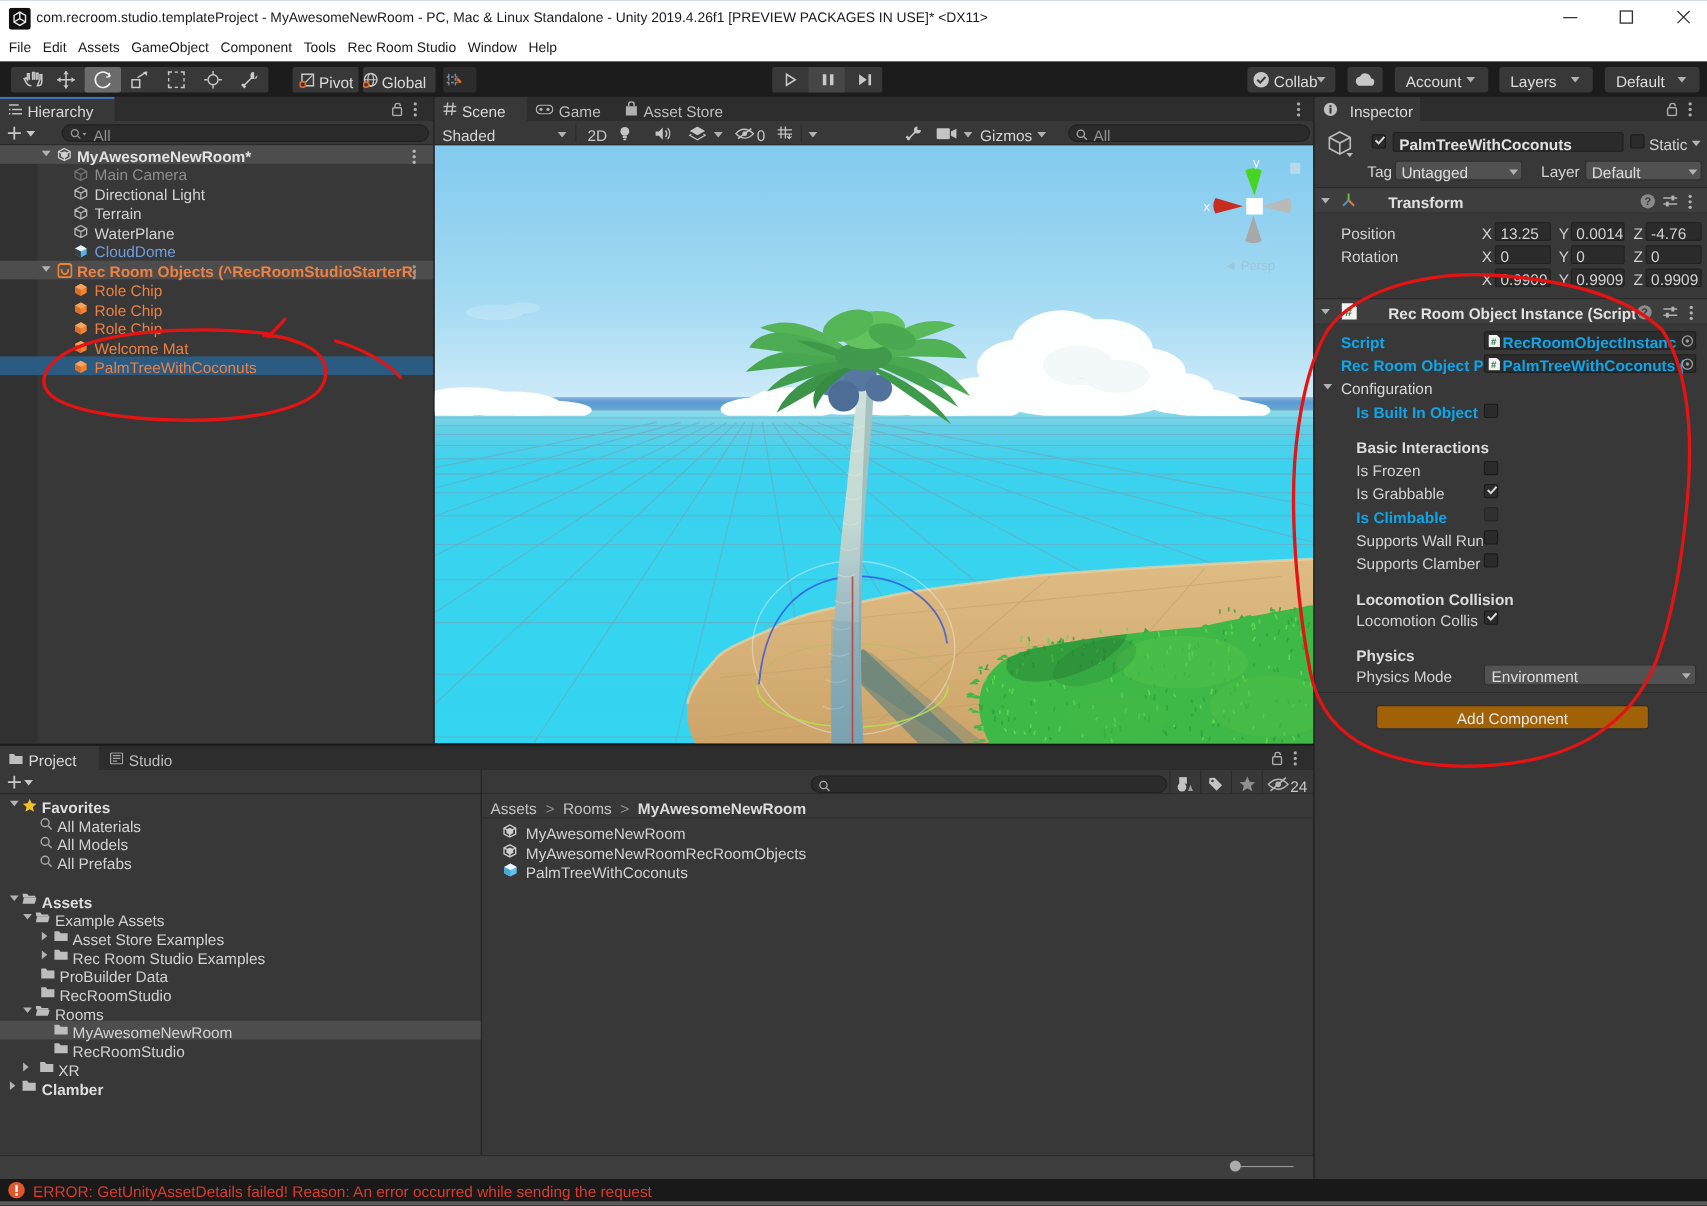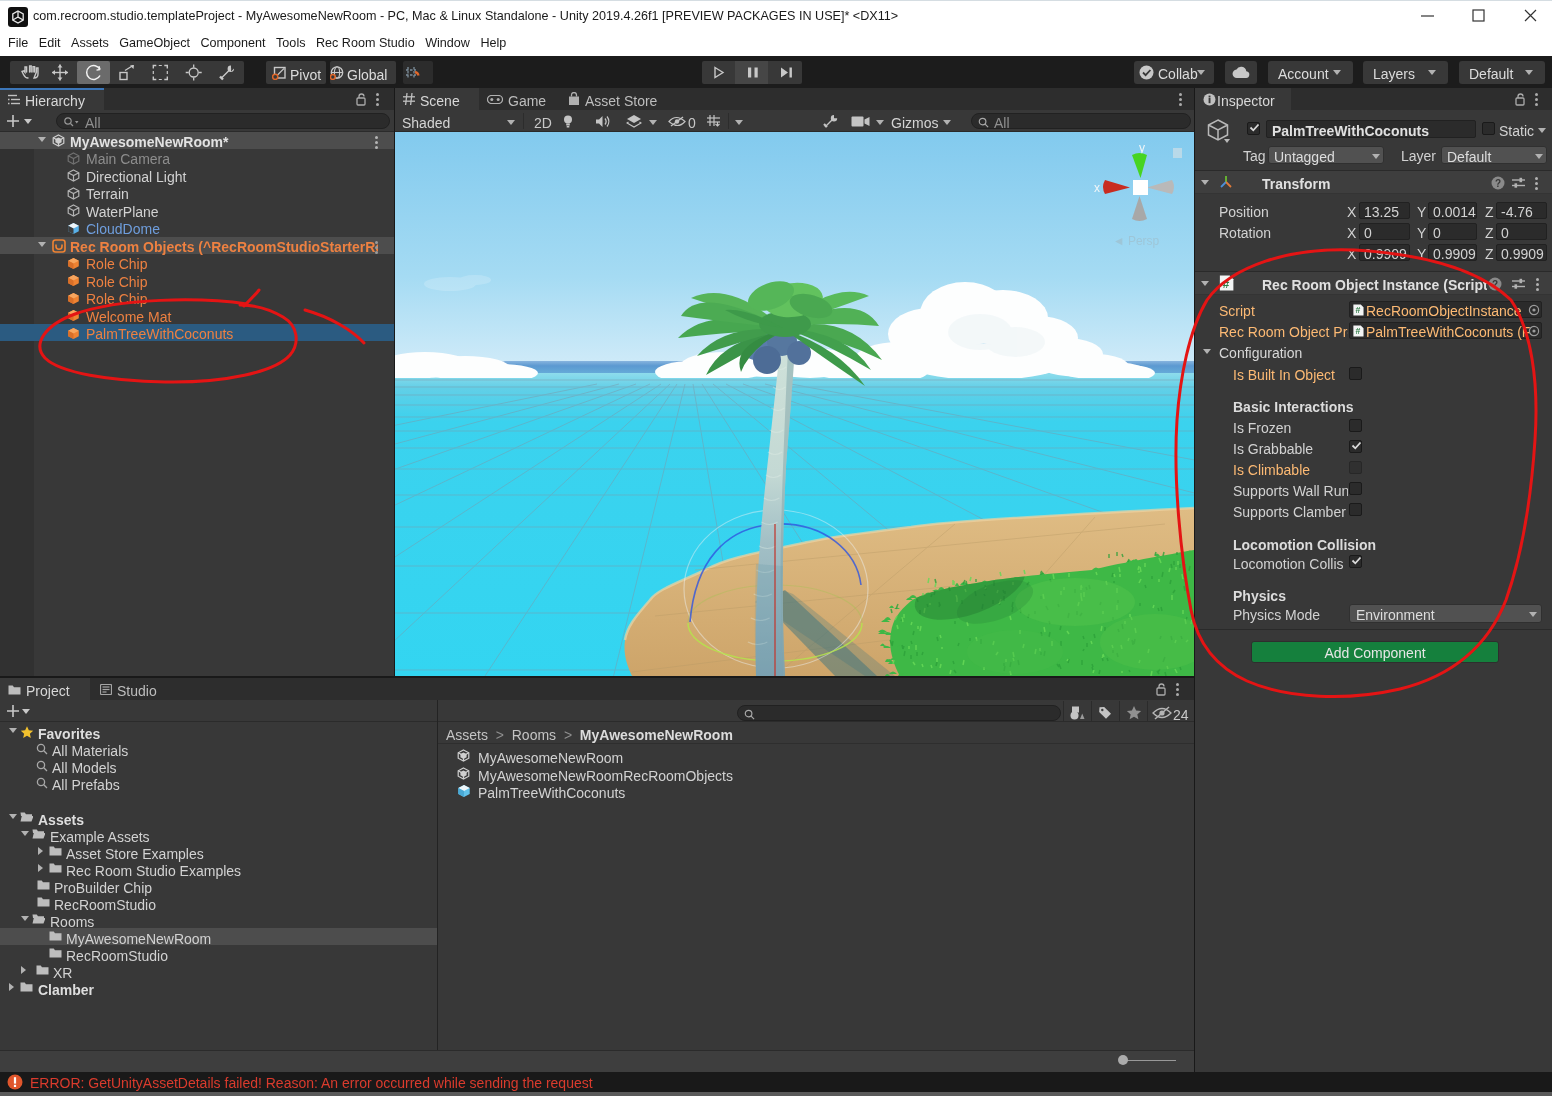--- a/index.html
+++ b/index.html
@@ -4,21 +4,21 @@
 <style>
 * { margin:0; padding:0; box-sizing:border-box; }
 html,body { width:1552px; height:1096px; overflow:hidden; background:#383838; }
 body, .t { font-family:"Liberation Sans", sans-serif; font-size:14px; color:#d2d2d2; }
 .abs { position:absolute; }
 #app { position:relative; width:1552px; height:1096px; background:#191919; }
 .row { white-space:nowrap; overflow:hidden; }
 .tri-d { width:0; height:0; border-left:4px solid transparent; border-right:4px solid transparent; border-top:5px solid #b2b2b2; }
 .tri-r { width:0; height:0; border-top:4px solid transparent; border-bottom:4px solid transparent; border-left:5px solid #b2b2b2; }
 .cb { width:13px; height:13px; background:#2b2b2b; border:1px solid #1a1a1a; border-radius:2px; }
-.dim { color:#fdba74; }
+.dim { color:#0ea5e9;font-weight:bold; }
 .bold { font-weight:bold; }
 .orange { color:#ee8141; }
 </style>
 </head>
 <body>
 <div id="app">
   <svg width="0" height="0" style="position:absolute;">
     <defs>
       <g id="ic-cube">
         <path d="M6.5 1 L11.8 3.8 L11.8 9.2 L6.5 12 L1.2 9.2 L1.2 3.8 Z M1.2 3.8 L6.5 6.6 L11.8 3.8 M6.5 6.6 L6.5 12" fill="none" stroke="#b4b4b4" stroke-width="1.2"></path>
@@ -889,21 +889,21 @@
 
   <div class="abs" id="inspector" style="left:1195px;top:88px;width:357px;height:984px;background:#383838;overflow:hidden;">
 
     <div class="abs" style="left:0;top:0;width:357px;height:22px;background:#2d2d2d;"></div>
     <div class="abs" style="left:0;top:0;width:96px;height:22px;background:#383838;"></div>
     <svg class="abs" style="left:8px;top:5px;" width="13" height="13" viewBox="0 0 13 13">
       <circle cx="6.5" cy="6.5" r="6" fill="#c0c0c0"></circle>
       <rect x="5.6" y="5" width="1.9" height="5.2" fill="#383838"></rect>
       <rect x="5.6" y="2.6" width="1.9" height="1.9" fill="#383838"></rect>
     </svg>
-    <div class="abs t" style="left:22px;top:5px;color:#d8d8d8;">Inspector</div>
+    <div class="abs t" style="left:32px;top:5px;color:#d8d8d8;">Inspector</div>
     <svg class="abs" style="left:319px;top:5px;" width="12" height="13" viewBox="0 0 12 13">
       <rect x="2" y="5" width="8" height="7" rx="1" fill="none" stroke="#ababab" stroke-width="1.3"></rect>
       <path d="M4 5 v-1.5 a2.5 2.5 0 0 1 5 0" fill="none" stroke="#ababab" stroke-width="1.3"></path>
     </svg>
     <div class="abs" style="left:340px;top:5px;">
         <div style="width:3px;height:3px;border-radius:50%;background:#ababab;margin-bottom:2px;"></div>
         <div style="width:3px;height:3px;border-radius:50%;background:#ababab;margin-bottom:2px;"></div>
         <div style="width:3px;height:3px;border-radius:50%;background:#ababab;"></div>
       </div>
 
@@ -1071,21 +1071,21 @@
       </svg>
 
     <div class="abs t bold" style="left:38px;top:500px;color:#dcdcdc;">Physics</div>
     <div class="abs t" style="left:38px;top:519px;">Physics Mode</div>
     <div class="abs" style="left:154px;top:516px;width:193px;height:19px;background:#515151;border:1px solid #303030;border-radius:3px;">
       <div class="abs t" style="left:6px;top:2px;color:#dddddd;">Environment</div>
       <div class="abs tri-d" style="left:179px;top:7px;"></div>
     </div>
 
     <div class="abs" style="left:0;top:541px;width:357px;height:1px;background:#2a2a2a;"></div>
-    <div class="abs" style="left:56px;top:553px;width:248px;height:22px;background:#15803d;border:1px solid #2e2e2e;border-radius:3px;">
+    <div class="abs" style="left:56px;top:553px;width:248px;height:22px;background:#a16207;border:1px solid #2e2e2e;border-radius:3px;">
       <div class="abs t" style="left:0;top:3px;width:246px;text-align:center;color:#e6e6e6;">Add Component</div>
     </div>
   </div>
 
   <div class="abs" id="project" style="left:0;top:678px;width:1194px;height:394px;background:#383838;overflow:hidden;">
 
     <div class="abs" style="left:0;top:0;width:1194px;height:22px;background:#2d2d2d;"></div>
     <div class="abs" style="left:0;top:0;width:90px;height:22px;background:#383838;"></div>
     <svg class="abs" style="left:8px;top:6px;" width="13" height="11">
         <use href="#ic-folder"></use>
@@ -1205,21 +1205,21 @@
     <div class="abs" style="left:38px;top:186px;">
         <div class="tri-r"></div>
       </div>
     <svg class="abs" style="left:49px;top:184px;" width="13" height="12">
         <use href="#ic-folder"></use>
       </svg>
     <div class="abs t" style="left:66px;top:185px;">Rec Room Studio Examples</div>
     <svg class="abs" style="left:37px;top:201px;" width="13" height="12">
         <use href="#ic-folder"></use>
       </svg>
-    <div class="abs t" style="left:54px;top:202px;">ProBuilder Chip</div>
+    <div class="abs t" style="left:54px;top:202px;">ProBuilder Data</div>
     <svg class="abs" style="left:37px;top:218px;" width="13" height="12">
         <use href="#ic-folder"></use>
       </svg>
     <div class="abs t" style="left:54px;top:219px;">RecRoomStudio</div>
     <div class="abs" style="left:21px;top:238px;">
         <div class="tri-d"></div>
       </div>
     <svg class="abs" style="left:32px;top:235px;" width="13" height="12">
         <use href="#ic-folderopen"></use>
       </svg>

